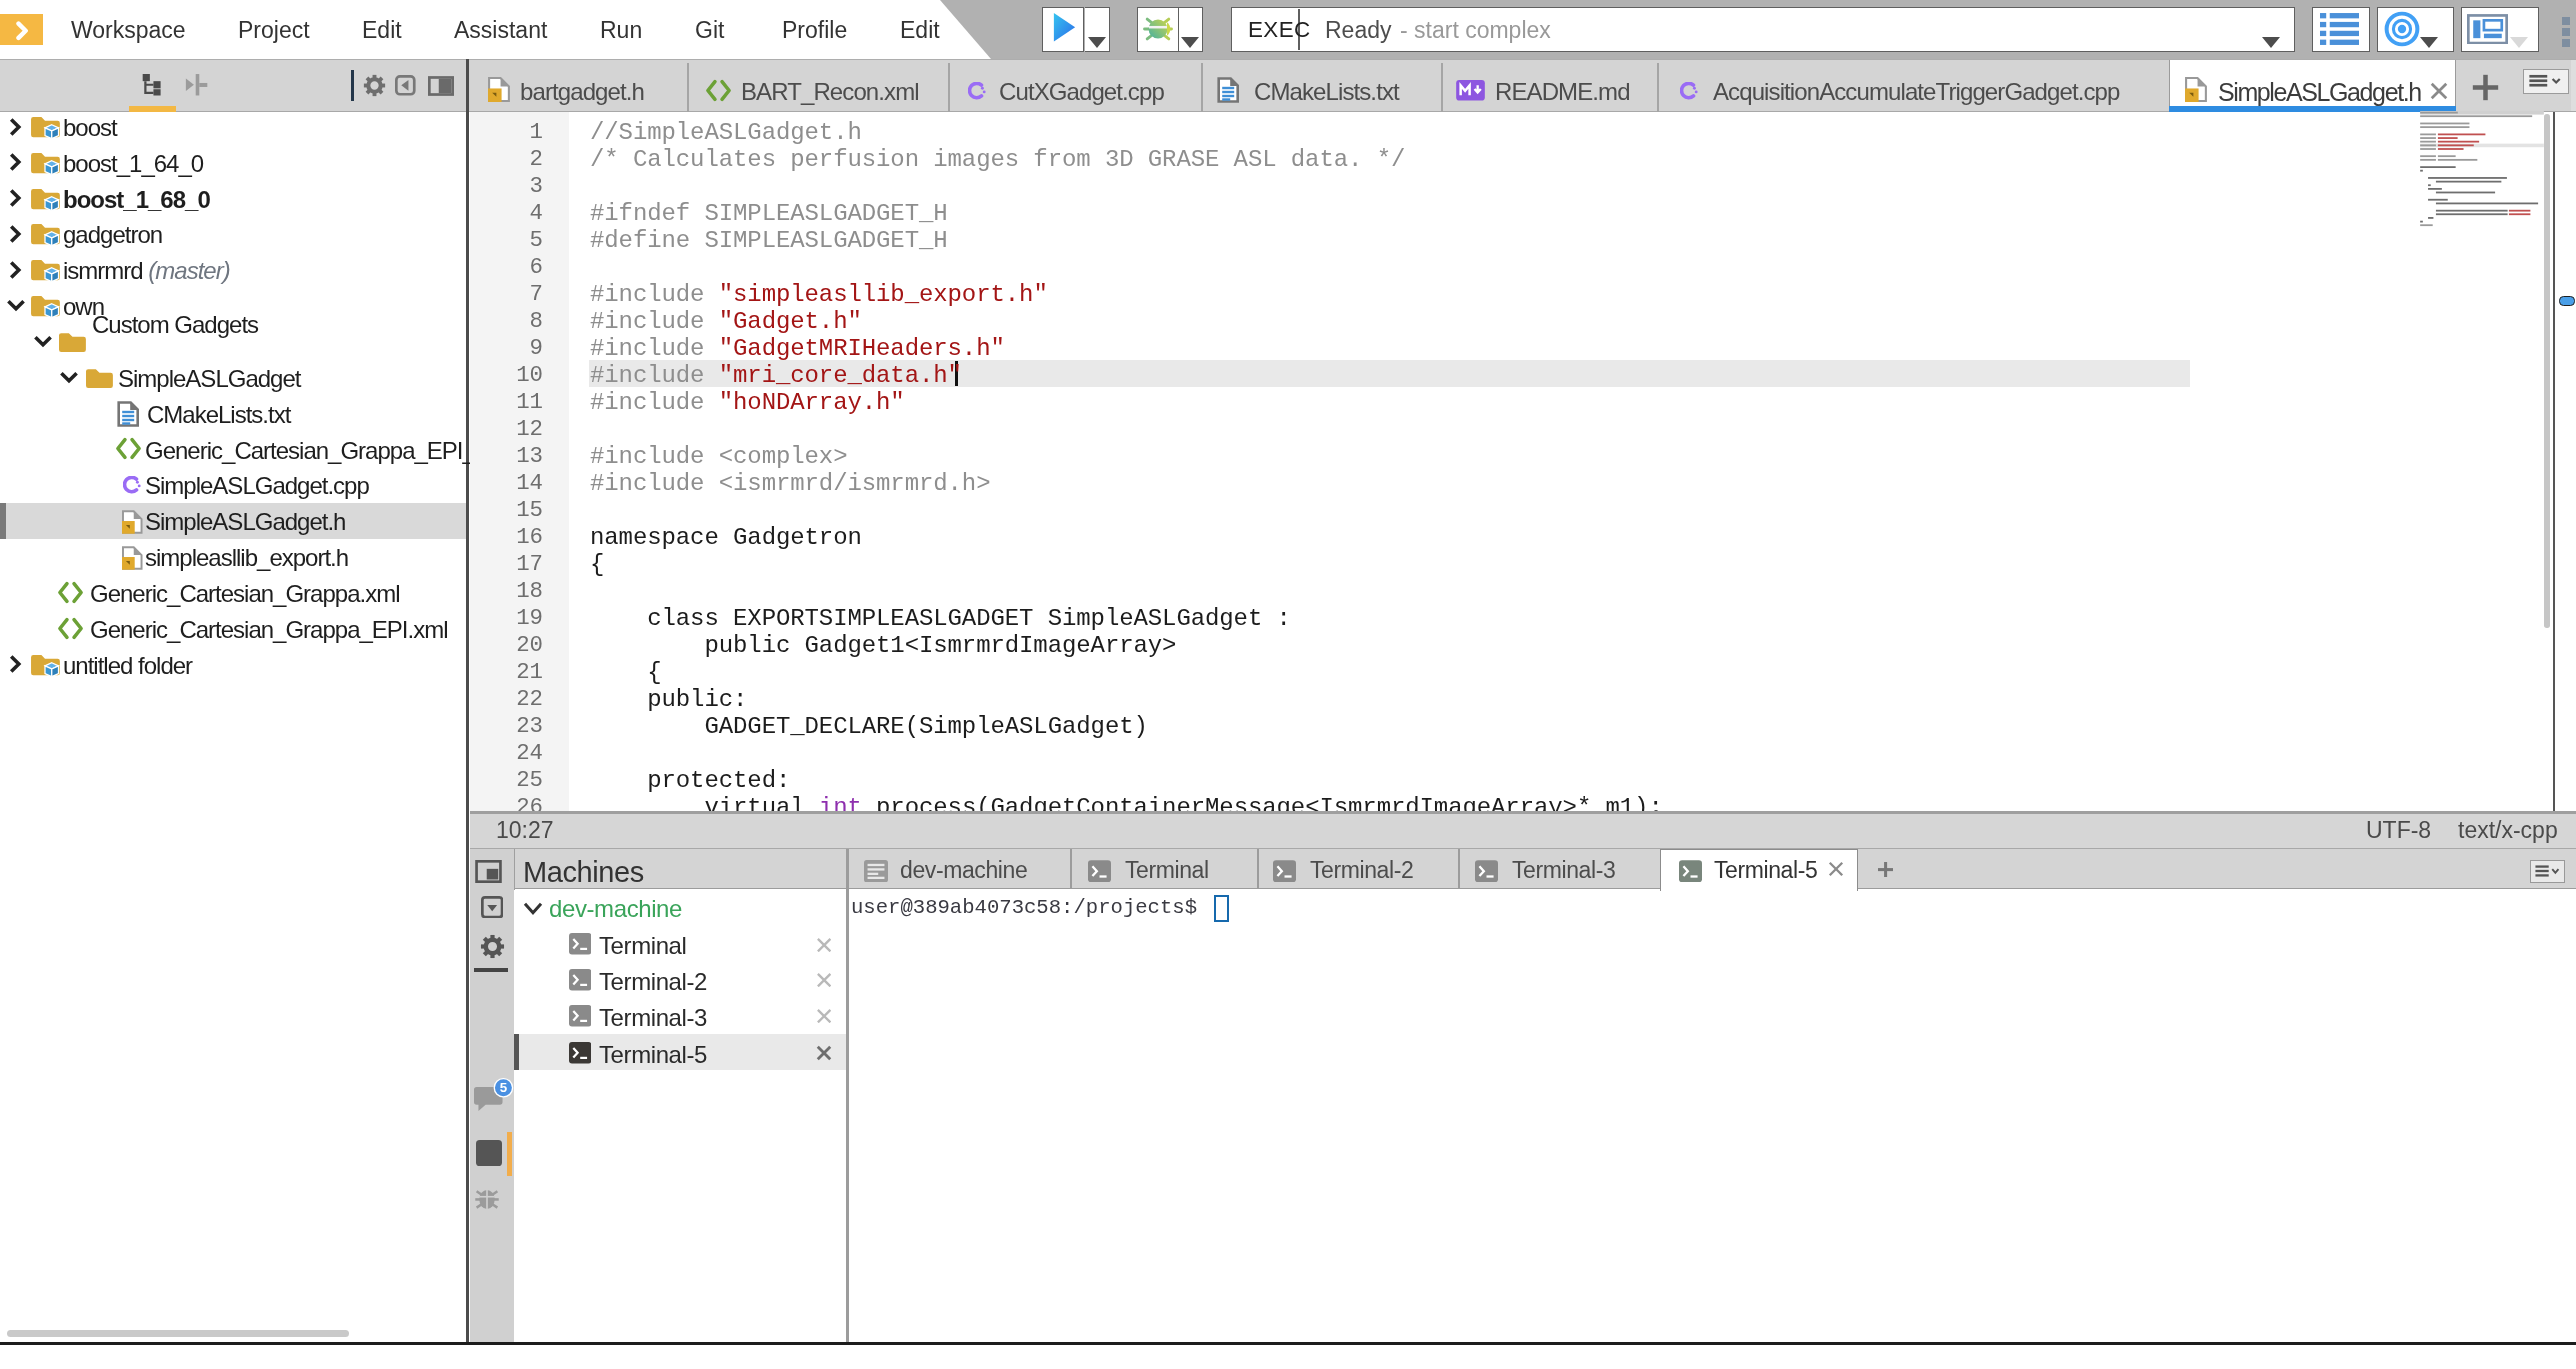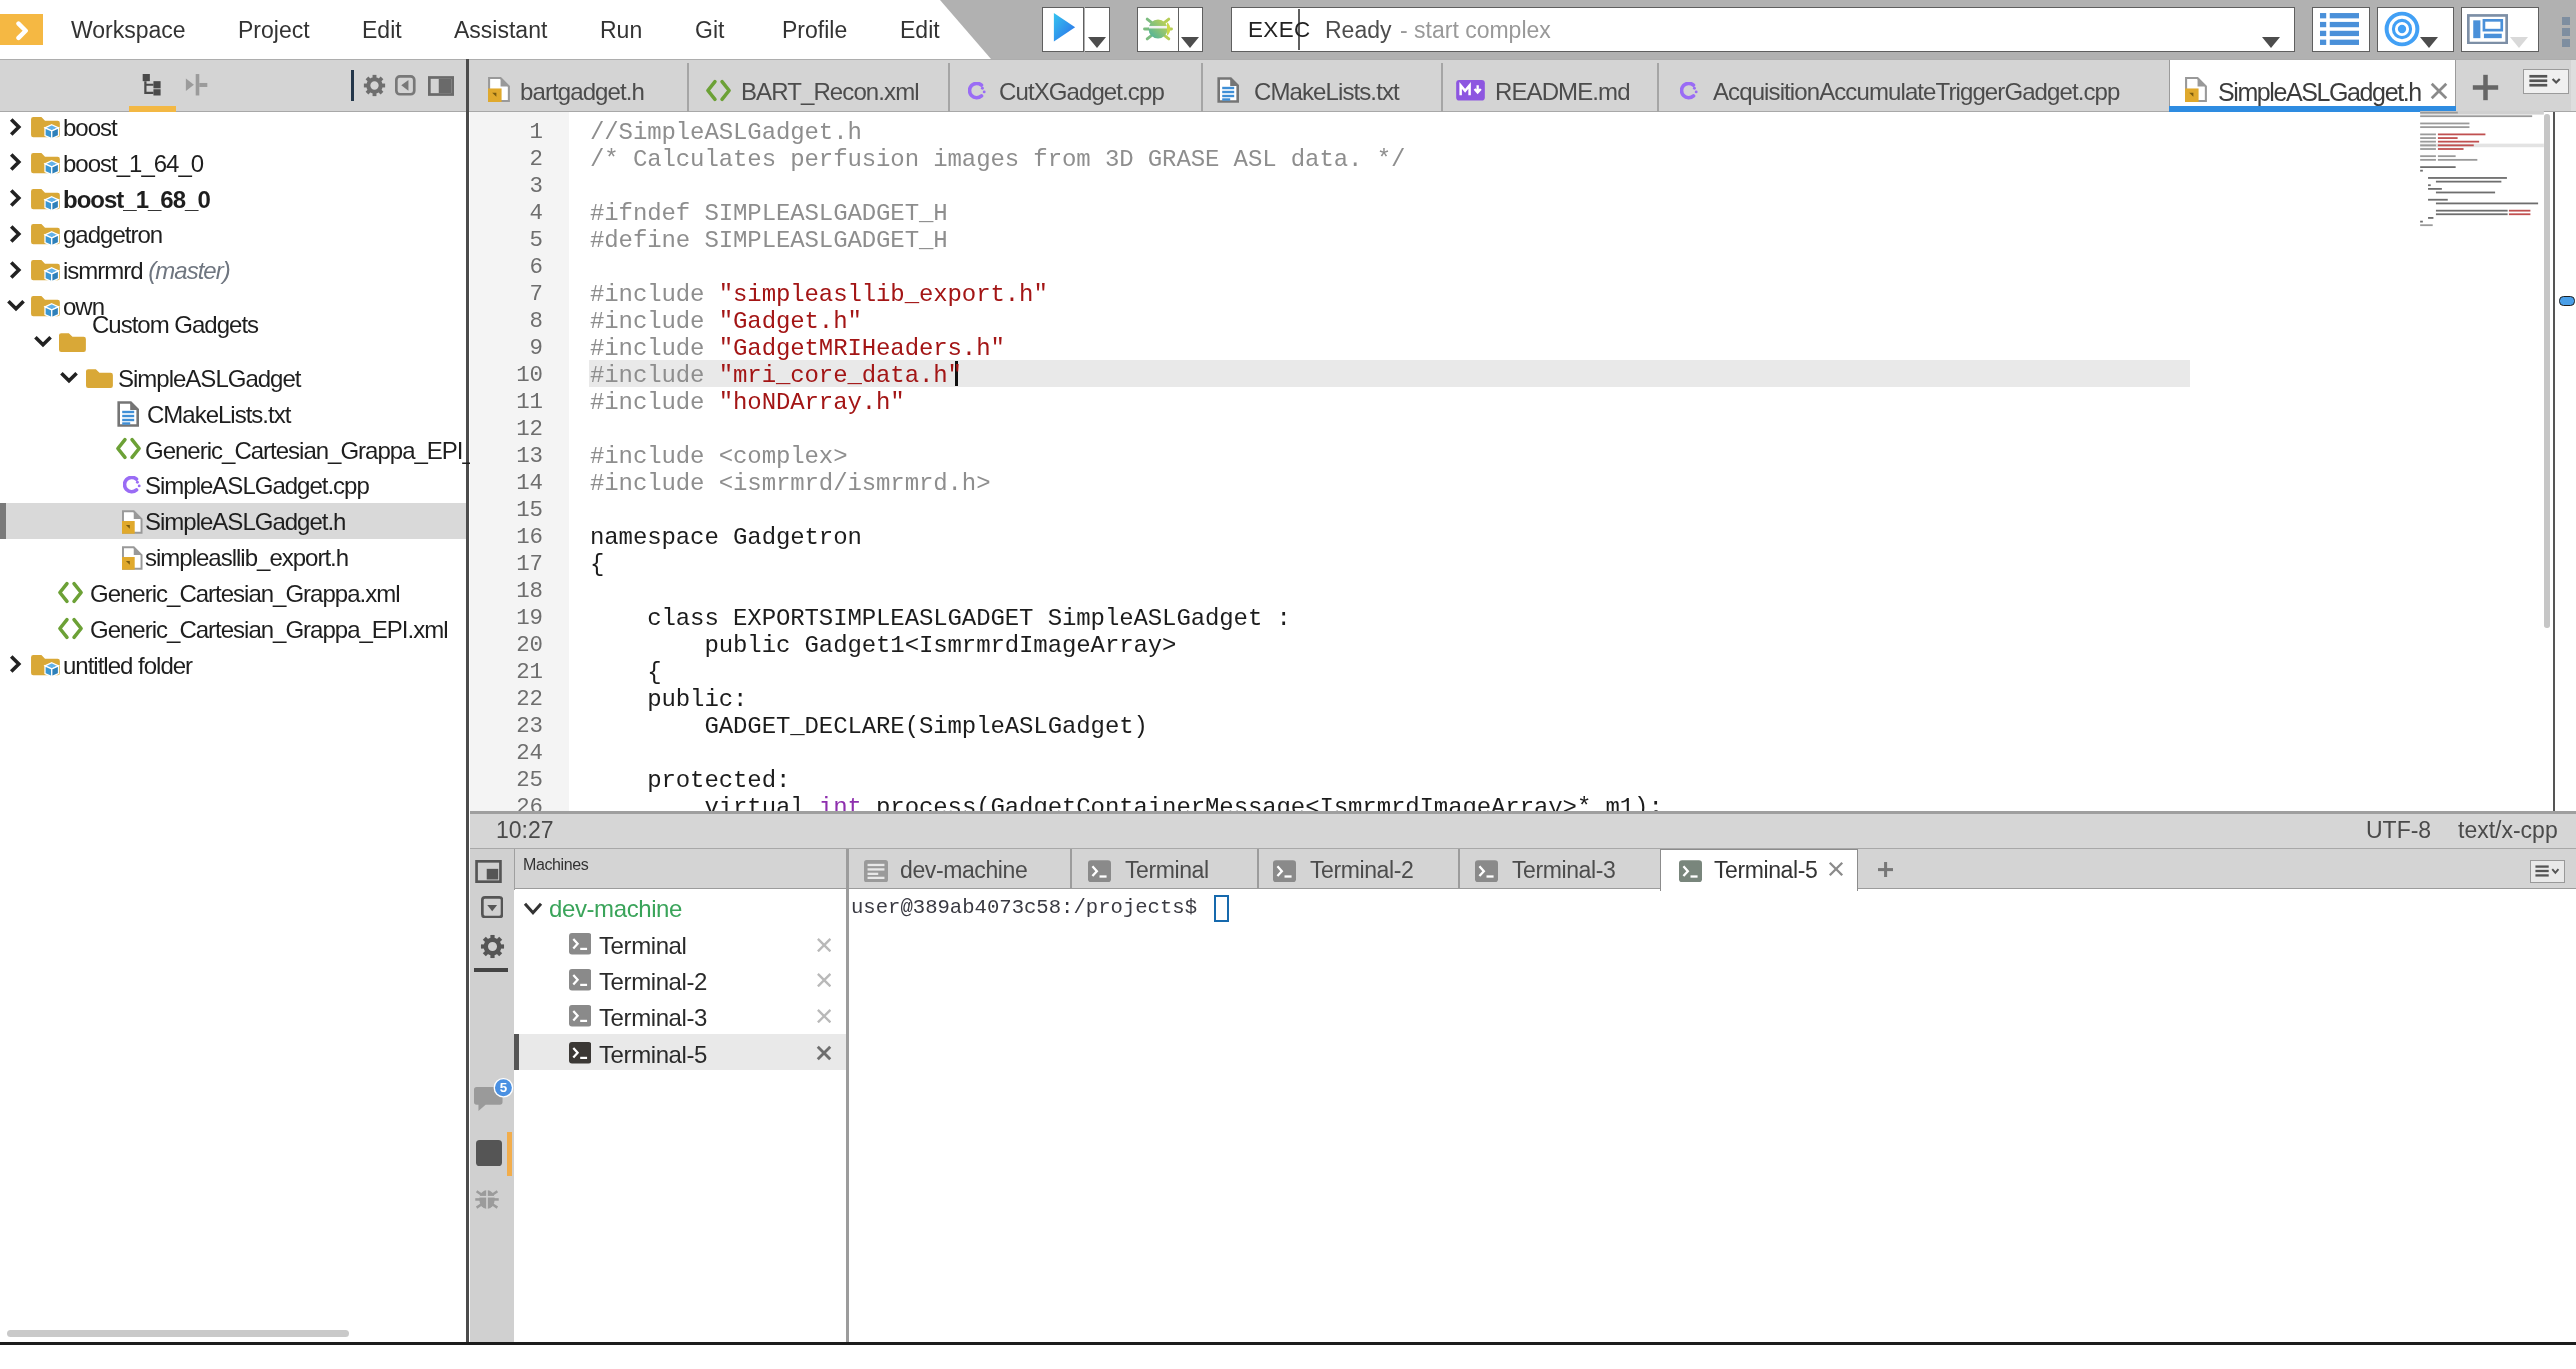--- a/index.html
+++ b/index.html
@@ -553,21 +553,21 @@
 <div class="abs" id="machines">
   <div class="abs" style="left:0; top:144px; width:332px; height:36px; background:#e9e9e9;"></div>
   <div class="abs" style="left:0; top:144px; width:4.5px; height:36px; background:#555;"></div>
 </div>
 <div class="abs" id="msep"></div>
 <div class="abs" id="terminal"></div>
 <div class="btabsep" style="left:1070px"></div>
 <div class="btabsep" style="left:1257px"></div>
 <div class="btabsep" style="left:1458px"></div>
 <div class="abs" id="bactivetab"></div>
-<span class="mlabel" style="left:523px; top:856px; color:#333; font-size:16px;">Machines</span>
+<span class="mlabel" style="left:523px; top:856px; color:#333; font-size:29px;">Machines</span>
 <span class="btabtext" style="left:900px">dev-machine</span>
 <span class="btabtext" style="left:1125px">Terminal</span>
 <span class="btabtext" style="left:1310px">Terminal-2</span>
 <span class="btabtext" style="left:1512px">Terminal-3</span>
 <span class="btabtext" style="left:1714px; color:#333;">Terminal-5</span>
 <svg class="x" style="left:1828px; top:861px;" width="16" height="16" viewBox="0 0 18 18">
     <g stroke="#8a8a8a" stroke-width="2.6">
       <line x1="2" y1="2" x2="16" y2="16"></line>
       <line x1="16" y1="2" x2="2" y2="16"></line>
     </g>

